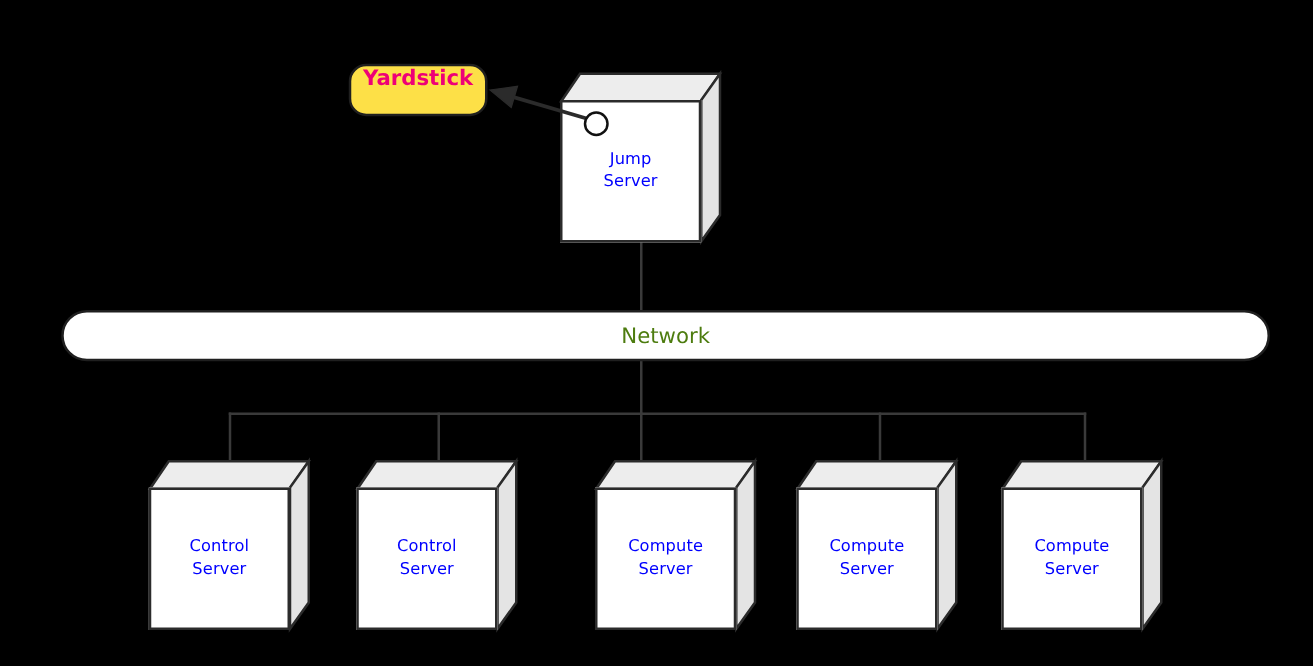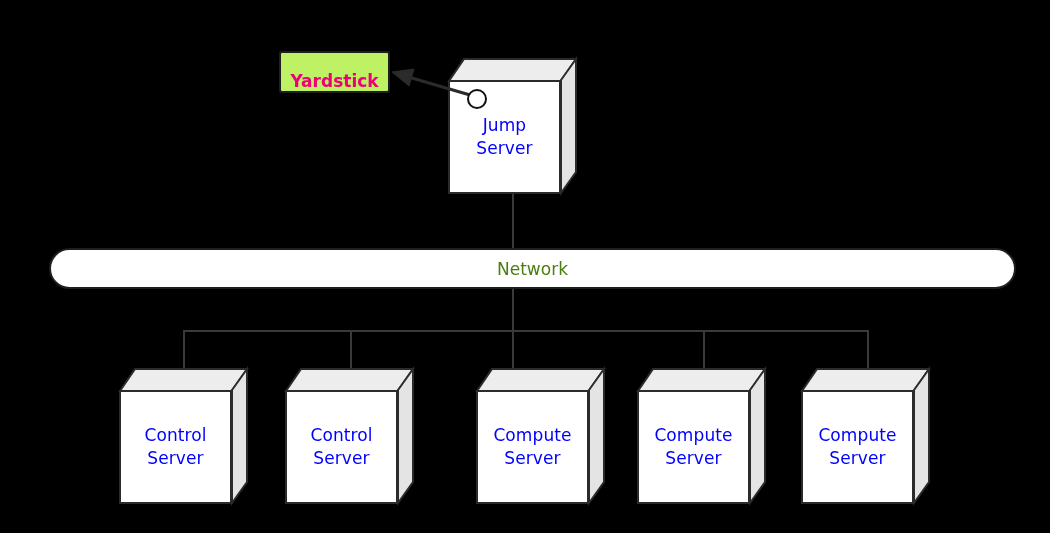--- a/index.html
+++ b/index.html
@@ -37,36 +37,36 @@
     position: absolute;
     z-index: 2;
   }
   .server3d .face-top svg,
   .server3d .face-side svg {
     display: block;
     overflow: visible;
   }
   .server3d .label {
     color: #0000ff;
-    font-size: 17px;
+    font-size: 13px;
     line-height: 1.35;
     letter-spacing: 0.1px;
     white-space: pre-line;
     user-select: none;
   }
 
   
   .note-box {
     position: absolute;
-    background: #bef264;
+    background: #fde047;
     border: 2px solid #1f1f1f;
-    border-radius: 3px;
+    border-radius: 14px;
     box-sizing: border-box;
     display: flex;
-    align-items: flex-end;
+    align-items: flex-start;
     justify-content: center;
   }
   .note-box .note-label {
     color: #ee0077;
     font-size: 17px;
     font-weight: 700;
     user-select: none;
   }
 
   

